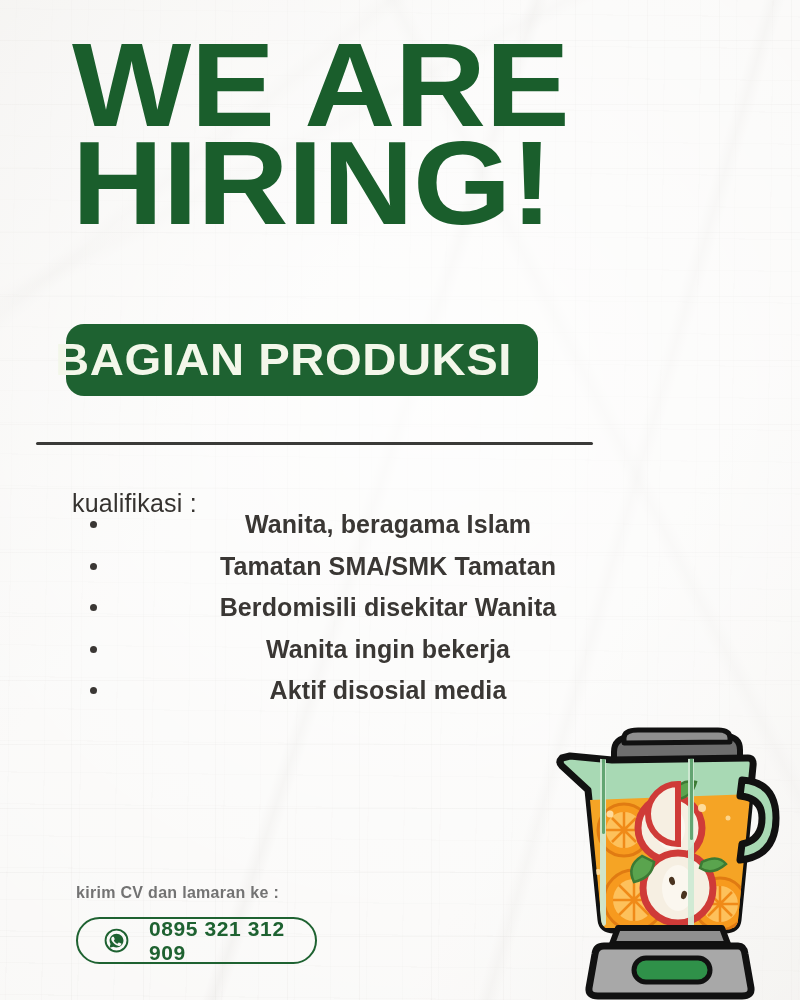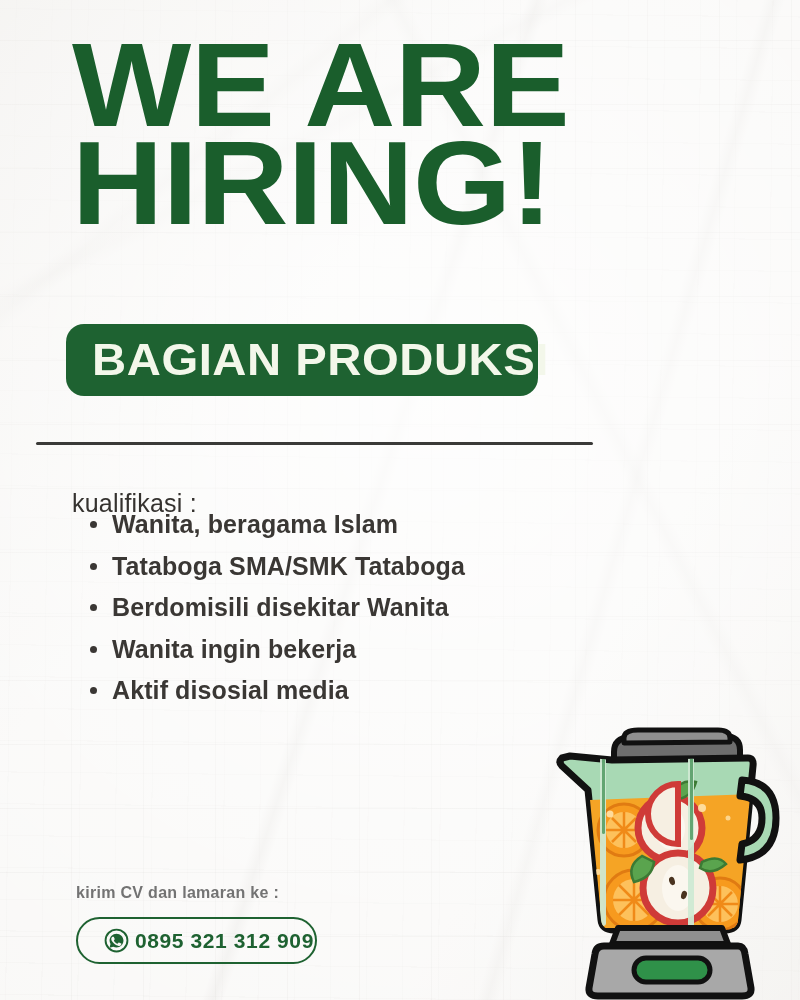--- a/index.html
+++ b/index.html
@@ -91,21 +91,21 @@
   .badge {
     position: absolute;
     left: 66px;
     top: 324px;
     width: 472px;
     height: 72px;
     background: #1e6231;
     border-radius: 18px;
     display: flex;
     align-items: center;
-    justify-content: flex-end;
+    justify-content: flex-start;
   }
   .badge-label {
     color: #f3f7ea;
     font-family: "Liberation Sans Narrow", "Liberation Sans", sans-serif;
     font-weight: 700;
     font-size: 45px;
     letter-spacing: 0.5px;
     transform: scaleX(1.05);
     white-space: nowrap;
   }
@@ -143,20 +143,21 @@
   }
   .qual-item {
     position: relative;
     padding-left: 28px;
     margin-bottom: 8px;
     font-size: 25px;
     font-weight: 600;
     color: #3a3734;
     line-height: 1.34;
     letter-spacing: 0.1px;
+    text-align: center;
   }
   .qual-item::before {
     content: "";
     position: absolute;
     left: 6px;
     top: 13px;
     width: 7px;
     height: 7px;
     border-radius: 50%;
     background: #3a3734;
@@ -175,21 +176,21 @@
   .phone-pill {
     position: absolute;
     left: 76px;
     top: 917px;
     width: 241px;
     height: 47px;
     border: 2px solid #1e6231;
     border-radius: 26px;
     display: flex;
     align-items: center;
-    gap: 6px;
+    gap: 20px;
     padding-left: 26px;
     box-sizing: border-box;
   }
   .wa-icon { width: 25px; height: 25px; flex: none; display: block; }
   .phone-number {
     font-size: 21px;
     font-weight: 700;
     color: #1e6231;
     letter-spacing: 0.6px;
   }
@@ -221,21 +222,21 @@
   <div class="badge">
     <span class="badge-label">BAGIAN PRODUKSI</span>
   </div>
 
   <div class="divider"></div>
 
   <div class="qual-head">kualifikasi :</div>
 
   <ul class="qual-list">
     <li class="qual-item">Wanita, beragama Islam</li>
-    <li class="qual-item">Tataboga SMA/SMK Tataboga</li>
+    <li class="qual-item">Tamatan SMA/SMK Tamatan</li>
     <li class="qual-item">Berdomisili disekitar Wanita</li>
     <li class="qual-item">Wanita ingin bekerja</li>
     <li class="qual-item">Aktif disosial media</li>
   </ul>
 
   <div class="contact-label">kirim CV dan lamaran ke :</div>
 
   <div class="phone-pill">
     <svg class="wa-icon" viewBox="0 0 32 32">
       <circle cx="16" cy="16" r="14" fill="none" stroke="#1e6231" stroke-width="2.4"></circle>

